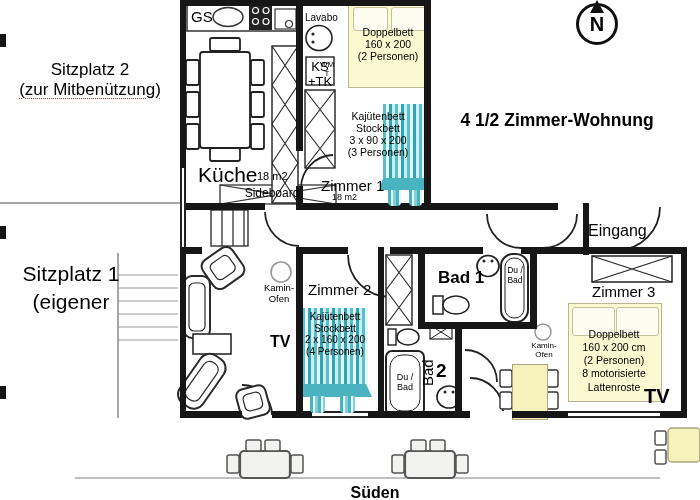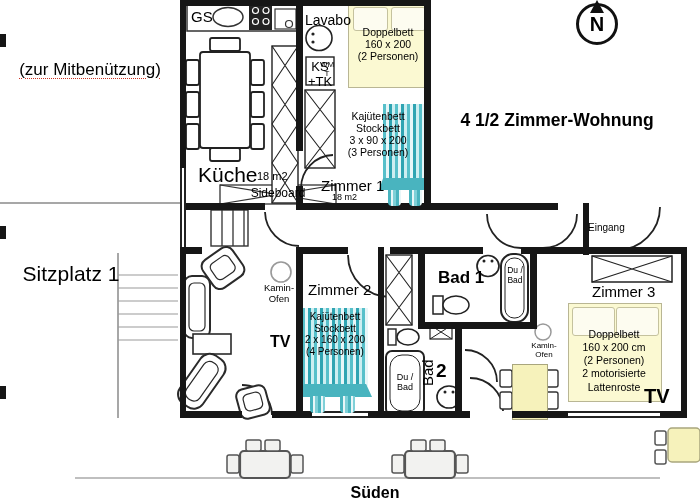--- a/index.html
+++ b/index.html
@@ -249,55 +249,57 @@
   <div class="wall" style="left:660px;top:411px;width:27px;height:7px;"></div>
 
   <div class="ntri"></div>
   <div class="compass">
     <span>N</span>
   </div>
 
   <div class="t c" style="left:438px;top:110px;width:238px;font-size:17.5px;font-weight:bold;">4 1/2 Zimmer-Wohnung</div>
 
   <div class="t c" style="left:8px;top:60px;width:164px;font-size:17px;">
+    <div>Sitzplatz 2</div>
     <div class="spell">(zur Mitbenützung)</div>
   </div>
   <div class="t c" style="left:12px;top:260px;width:118px;font-size:21px;line-height:1.35;">
     <div>Sitzplatz 1</div>
+    <div>(eigener</div>
   </div>
 
   <div class="t" style="left:198px;top:163px;font-size:21px;">Küche</div>
   <div class="t" style="left:257px;top:170px;font-size:11px;">18 m2</div>
   <div class="t" style="left:191px;top:8px;font-size:15px;">GS</div>
   <div class="t c" style="left:300px;top:60px;width:40px;font-size:13px;z-index:55;">
     <div>KS</div>
     <div>+TK</div>
   </div>
-  <div class="t c" style="left:220px;top:187px;width:104px;font-size:12px;margin-left:6px;">Sideboard</div>
-
-  <div class="t" style="left:305px;top:12px;font-size:14px;">Lavabo</div>
+  <div class="t c" style="left:220px;top:187px;width:104px;font-size:12px;">Sideboard</div>
+
+  <div class="t" style="left:305px;top:12px;font-size:10px;">Lavabo</div>
   <div class="t c" style="left:306px;top:60px;width:42px;font-size:8px;">
     <div>WM</div>
     <div>T</div>
   </div>
   <div class="t c" style="left:349px;top:26px;width:78px;font-size:10.5px;">
     <div>Doppelbett</div>
     <div>160 x 200</div>
     <div>(2 Personen)</div>
   </div>
   <div class="t c" style="left:330px;top:110px;width:96px;font-size:10.5px;z-index:55;">
     <div>Kajütenbett</div>
     <div>Stockbett</div>
     <div>3 x 90 x 200</div>
     <div>(3 Personen)</div>
   </div>
   <div class="t" style="left:321px;top:177px;font-size:15px;">Zimmer 1</div>
   <div class="t" style="left:332px;top:192px;font-size:9px;">18 m2</div>
 
-  <div class="t" style="left:588px;top:222px;font-size:10px;">Eingang</div>
+  <div class="t" style="left:588px;top:222px;font-size:16px;">Eingang</div>
 
   <div class="t c" style="left:252px;top:283px;width:54px;font-size:9.5px;">
     <div>Kamin-</div>
     <div>Ofen</div>
   </div>
   <div class="t b" style="left:270px;top:333px;font-size:16px;">TV</div>
 
   <div class="t" style="left:308px;top:281px;font-size:15px;">Zimmer 2</div>
   <div class="t c" style="left:293px;top:311px;width:84px;font-size:10px;z-index:55;">
     <div>Kajütenbett</div>
@@ -321,20 +323,20 @@
 
   <div class="t" style="left:592px;top:283px;font-size:15px;">Zimmer 3</div>
   <div class="t c" style="left:522px;top:341px;width:44px;font-size:8px;">
     <div>Kamin-</div>
     <div>Ofen</div>
   </div>
   <div class="t c" style="left:570px;top:328px;width:88px;font-size:10.5px;line-height:1.25;z-index:55;">
     <div>Doppelbett</div>
     <div>160 x 200 cm</div>
     <div>(2 Personen)</div>
-    <div>2 motorisierte</div>
+    <div>8 motorisierte</div>
     <div>Lattenroste</div>
   </div>
   <div class="t b" style="left:644px;top:385px;font-size:20px;">TV</div>
 
   <div class="t c b" style="left:330px;top:484px;width:90px;font-size:16px;">Süden</div>
 
 </div>
 
 </body></html>

